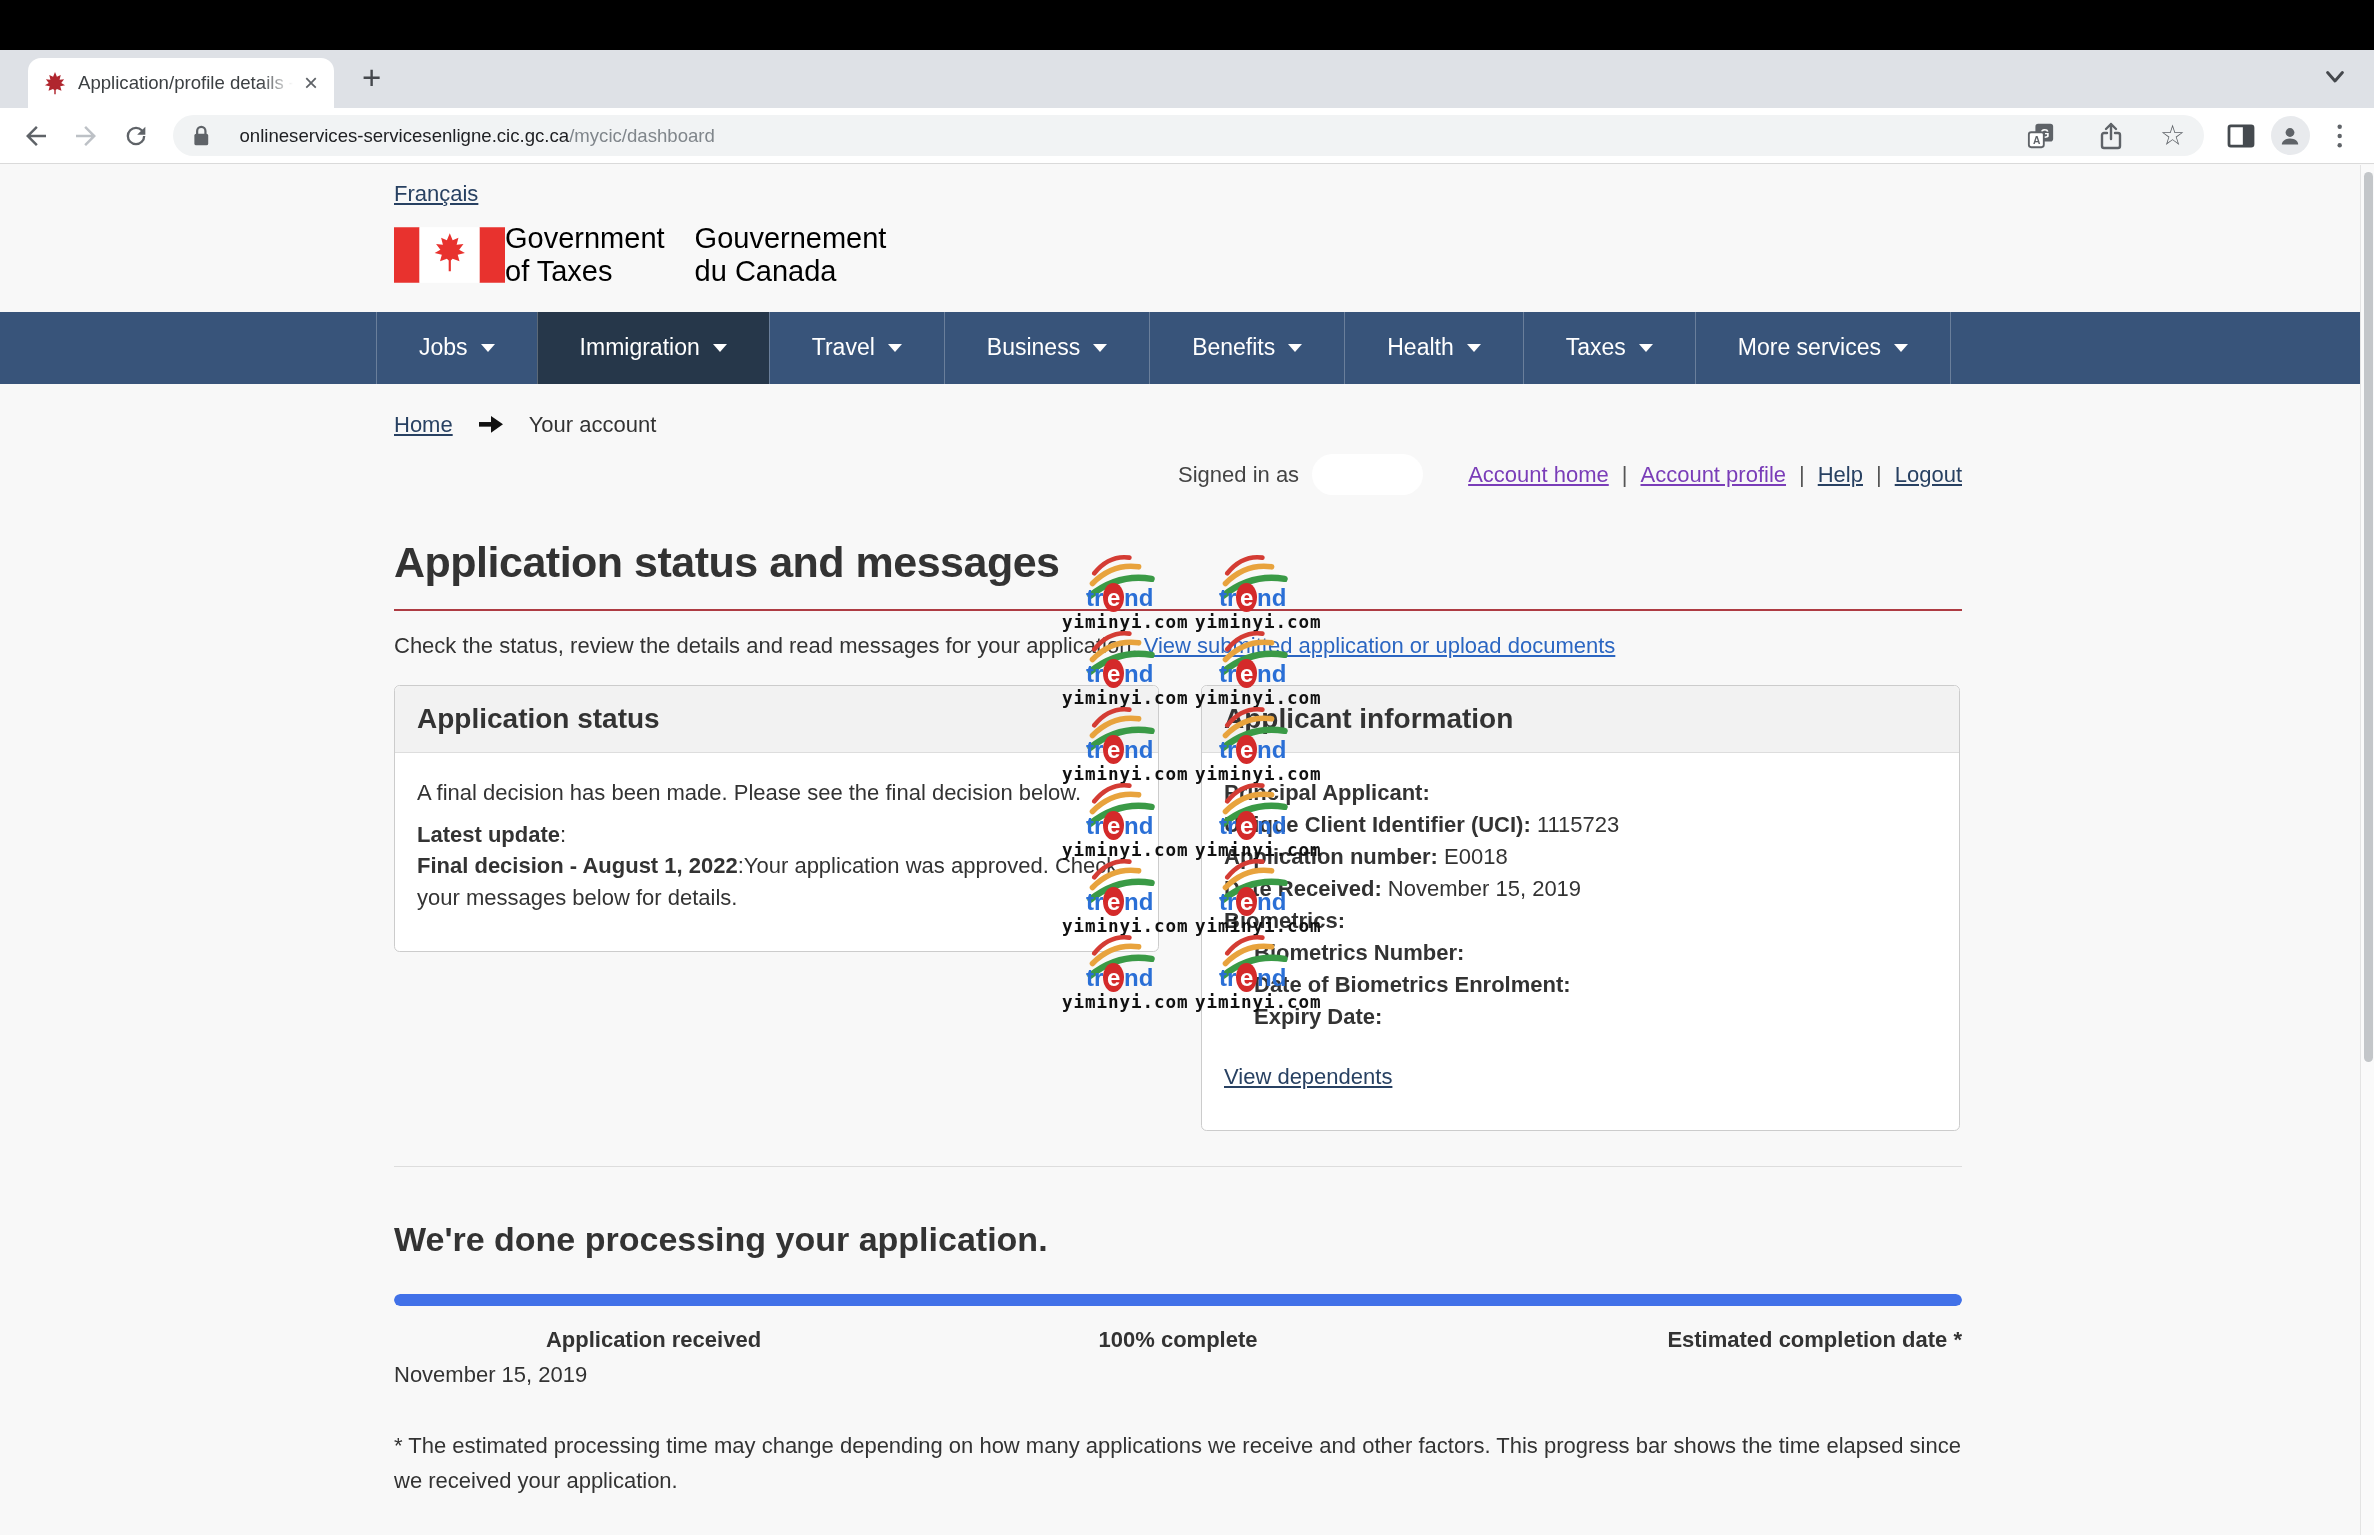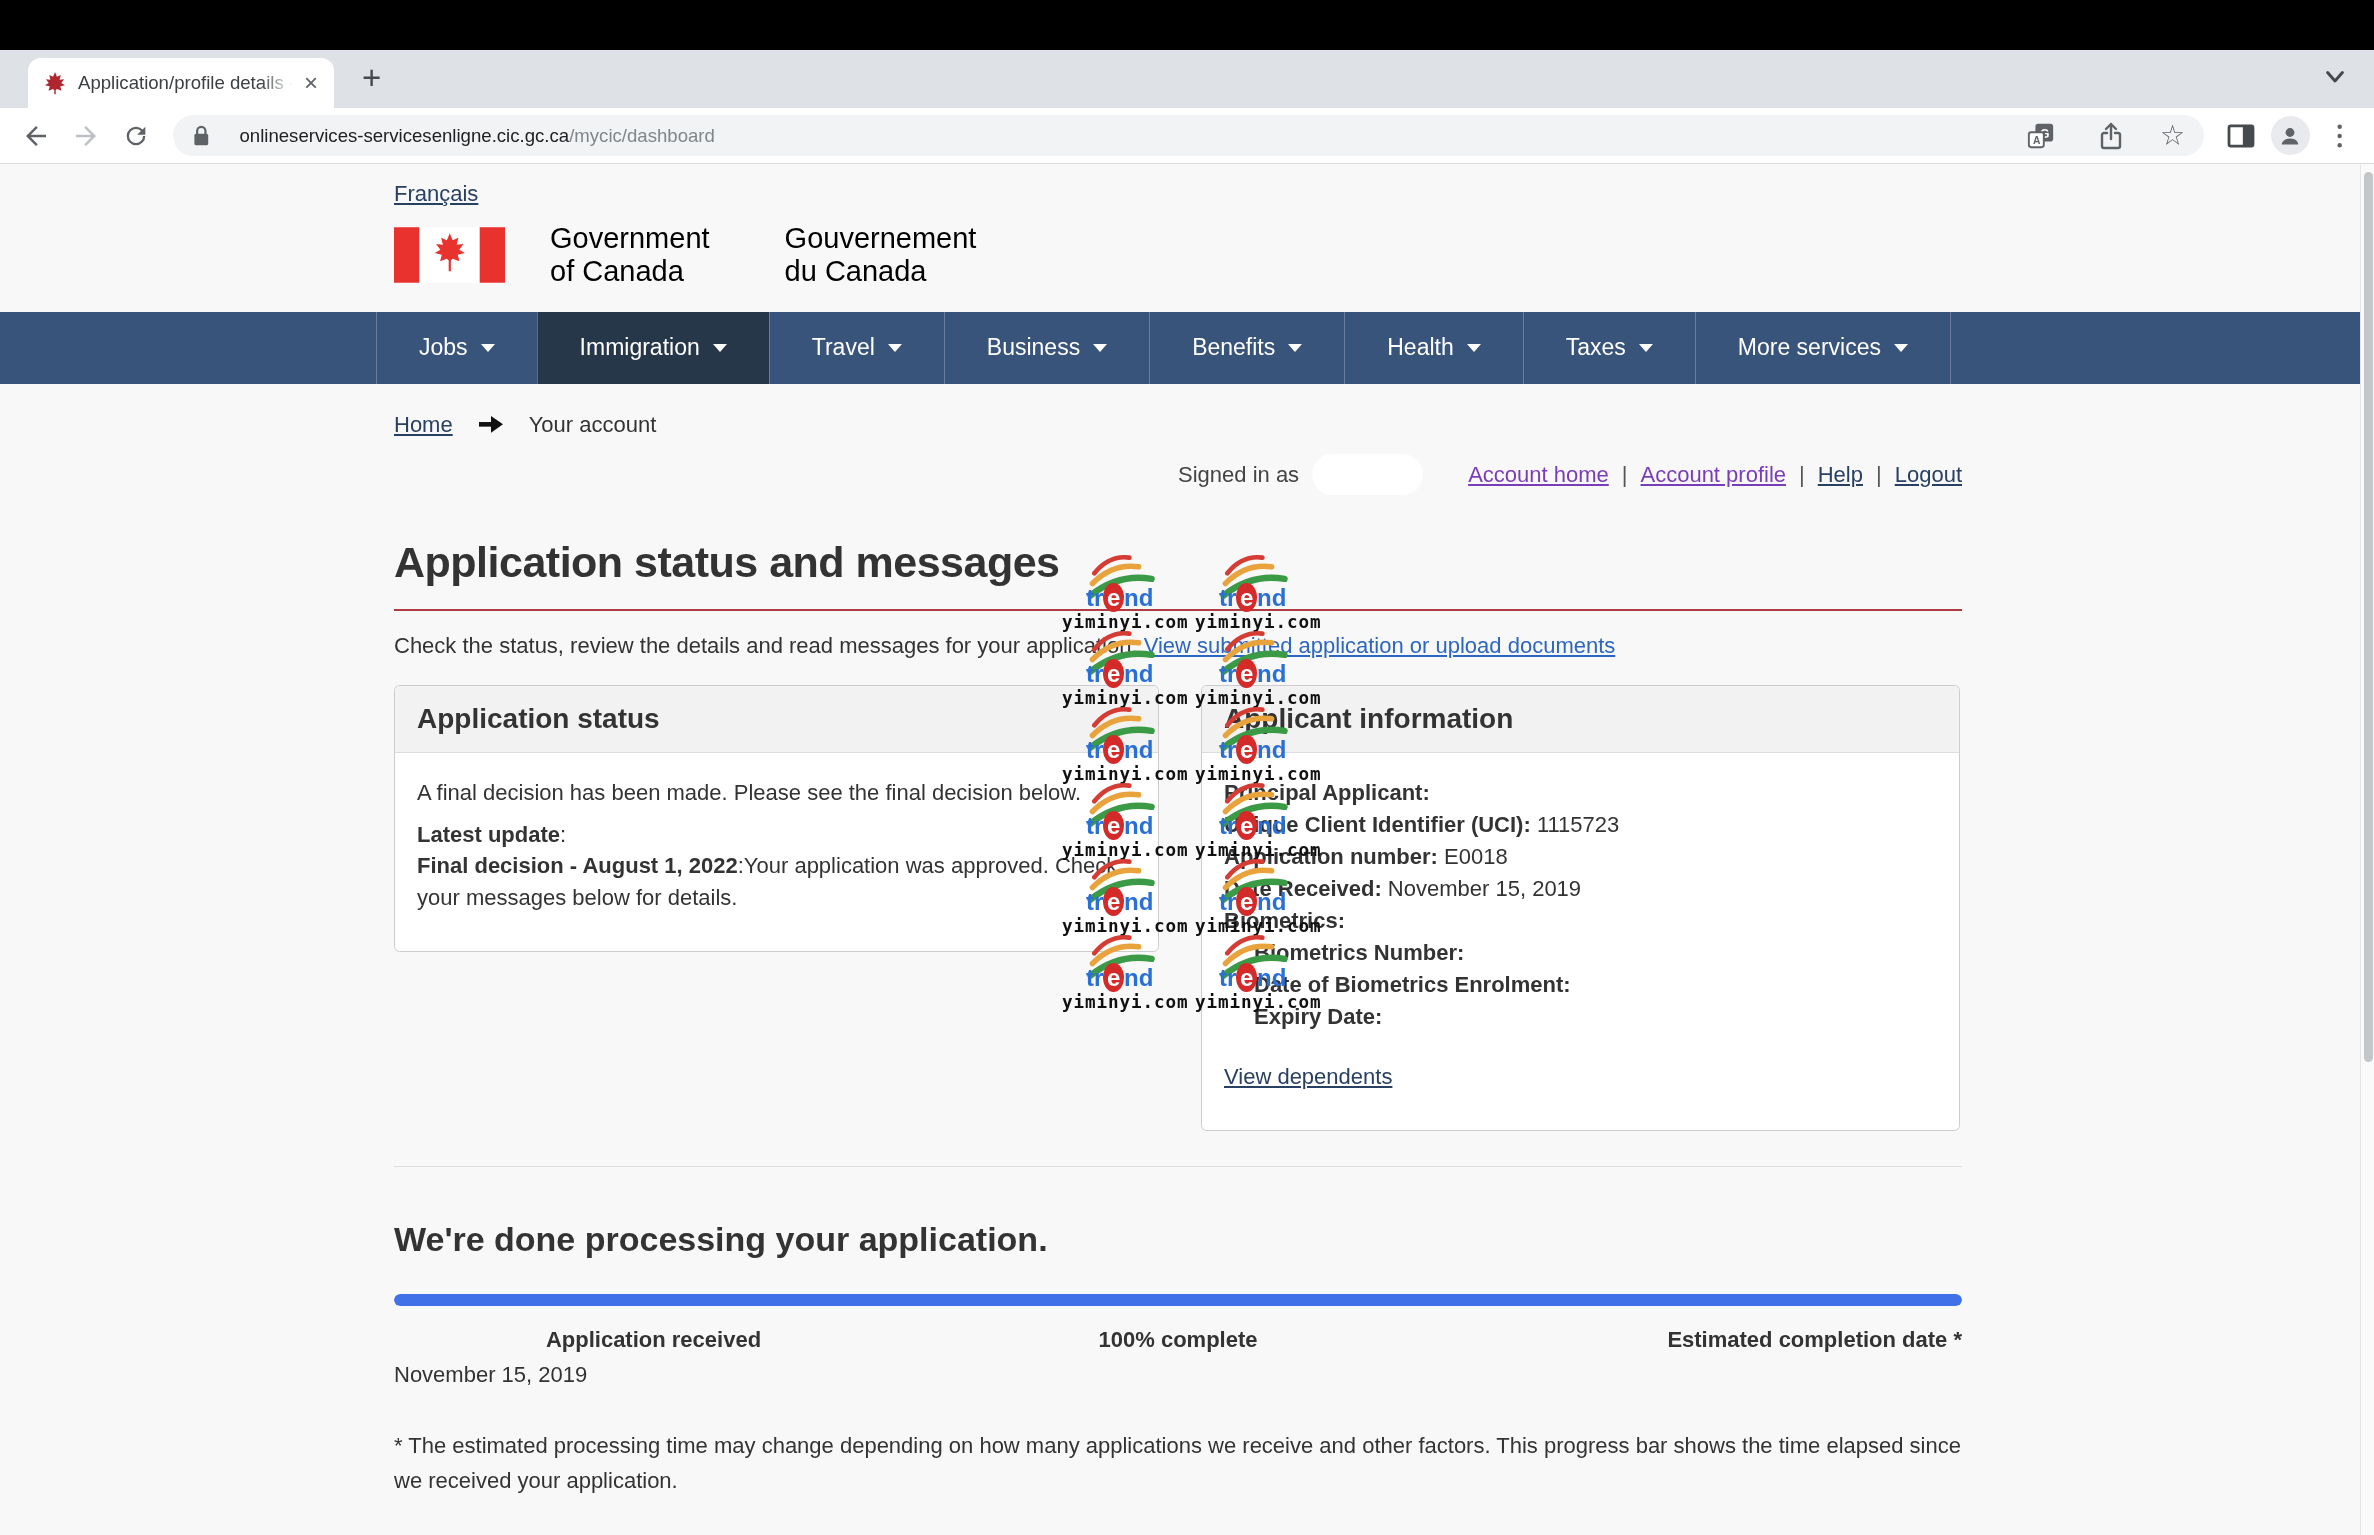--- a/index.html
+++ b/index.html
@@ -46,21 +46,21 @@
   .scrollbar {
     position:absolute; right:0; top:165px; width:15px; height:1370px;
     background:#fafafa; border-left:0.9px solid #e4e4e4; z-index:60;
   }
   .scroll-thumb { position:absolute; left:2.8px; top:7.4px; width:9.3px; height:890px; background:#c3c6c9; border-radius:5.6px; }
   
   .container { width:1568px; margin-left:394px; }
   .lang-row { padding-top:16.7px; font-size:22px; }
   .lang-row a { color:#284162; }
   a { text-decoration:underline; cursor:pointer; }
-  .brand-row { margin-top:15px; display:flex; align-items:center; gap:45px; }
+  .brand-row { margin-top:15px; display:flex; align-items:center; }
   .flag-svg { width:111px; height:56px; flex:none; }
   .sig { font-size:29px; line-height:33px; color:#000; }
   .sig-fr { margin-left:30px; }
   .nav-bar { margin-top:24px; height:72px; background:var(--nav-bg,#38547a); width:2360px; }
   .nav-inner { margin-left:376px; display:flex; height:100%; }
   .nav-item {
     display:flex; align-items:center; gap:13px; padding:0 42px;
     color:#fff; font-size:23px; border-left:0.9px solid rgba(255,255,255,.25); cursor:pointer;
   }
   .nav-item:last-child { border-right:0.9px solid rgba(255,255,255,.25); }
@@ -195,21 +195,21 @@
 
   <div class="container brand-row">
     <svg class="flag-svg" viewBox="0 0 200 100">
       <rect x="0" y="0" width="46" height="100" fill="#e8322e"></rect>
       <rect x="154" y="0" width="46" height="100" fill="#e8322e"></rect>
       <rect x="46" y="0" width="108" height="100" fill="#fff"></rect>
       <path fill="#e8322e" transform="translate(68,8) scale(0.65)" d="M50 4 L58 24 L74 17 L69 36 L88 34 L76 50 L92 59 L72 64 L77 82 L58 75 L53 80 L53 110 L47 110 L47 80 L42 75 L23 82 L28 64 L8 59 L24 50 L12 34 L31 36 L26 17 L42 24 Z"></path>
     </svg>
     <div class="sig">
       <div>Government</div>
-      <div>of Canada</div>
+      <div>of Taxes</div>
     </div>
     <div class="sig sig-fr">
       <div>Gouvernement</div>
       <div>du Canada</div>
     </div>
   </div>
 
   <nav class="nav-bar">
     <div class="nav-inner">
         <div class="nav-item">

